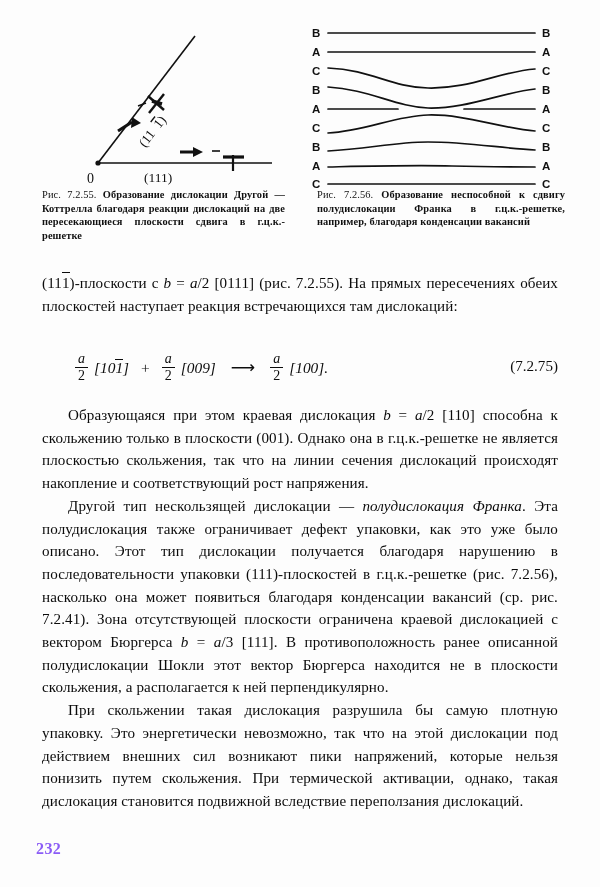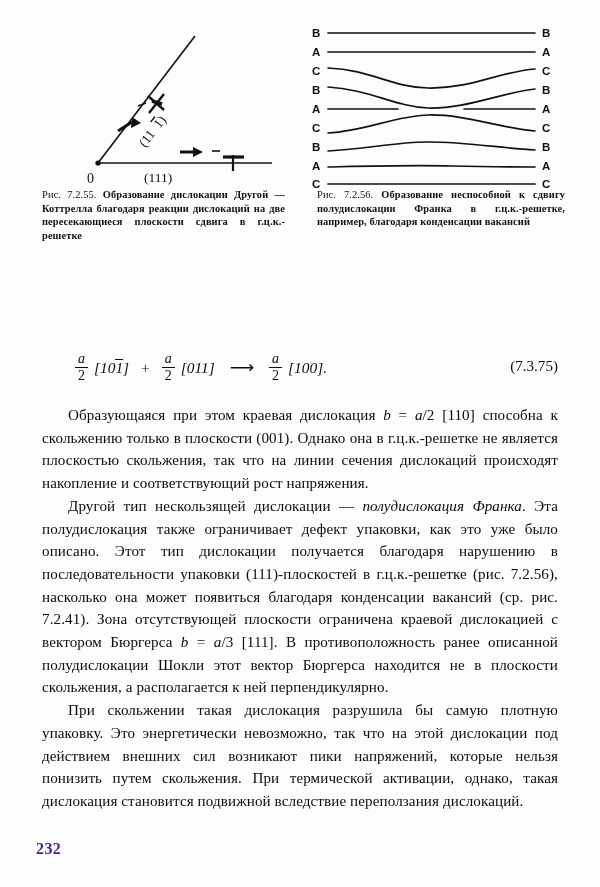--- a/index.html
+++ b/index.html
@@ -147,21 +147,21 @@
   }
 
   
   .folio {
     position: absolute;
     left: 36px;
     top: 840px;
     font-size: 16px;
     font-weight: bold;
     letter-spacing: 0.4px;
-    color: #4c1d95;
+    color: #8b5cf6;
   }
 </style>
 </head>
 <body>
 
 <div class="page">
 
   <div class="figures">
 
     <div class="fig fig-left">
@@ -264,45 +264,48 @@
     <div class="caption cap-left">
       <span class="cap-num">Рис. 7.2.55.</span>
       <span class="cap-body">Образование дислокации Другой — Коттрелла благодаря реакции дислокаций на две пересекающиеся плоскости сдвига в г.ц.к.-решетке</span>
     </div>
     <div class="caption cap-right">
       <span class="cap-num">Рис. 7.2.56.</span>
       <span class="cap-body">Образование неспособной к сдвигу полудислокации Франка в г.ц.к.-решетке, например, благодаря конденсации вакансий</span>
     </div>
   </div>
 
+  <div class="body-text">
+    <p class="para"><span>(11</span><span class="bar">1</span><span>)-плоскости с </span><span class="mathvar">b</span><span> = </span><span class="mathvar">a</span><span>/2 [0111] (рис. 7.2.55). На прямых пересечениях обеих плоскостей наступает реакция встречающихся там дислокаций:</span></p>
+  </div>
 
   <div class="equation-row">
     <div class="eq-inner">
       <span class="frac">
         <span class="num">a</span>
         <span class="bar-line"></span>
         <span class="den">2</span>
       </span>
       <span class="eq-term"><span>[10</span><span class="bar">1</span><span>]</span></span>
       <span class="eq-op">+</span>
       <span class="frac">
         <span class="num">a</span>
         <span class="bar-line"></span>
         <span class="den">2</span>
       </span>
-      <span class="eq-term">[011]</span>
+      <span class="eq-term">[009]</span>
       <span class="eq-arrow">⟶</span>
       <span class="frac">
         <span class="num">a</span>
         <span class="bar-line"></span>
         <span class="den">2</span>
       </span>
       <span class="eq-term">[100].</span>
     </div>
-    <span class="eq-num">(7.3.75)</span>
+    <span class="eq-num">(7.2.75)</span>
   </div>
 
   <div class="body-text" style="top:404px;">
 
     <p class="para indent"><span>Образующаяся при этом краевая дислокация </span><span class="mathvar">b</span><span> = </span><span class="mathvar">a</span><span>/2 [110] способна к скольжению только в плоскости (001). Однако она в г.ц.к.-решетке не является плоскостью скольжения, так что на линии сечения дислокаций происходят накопление и соответствующий рост напряжения.</span></p>
 
     <p class="para indent"><span>Другой тип нескользящей дислокации — </span><span class="ital">полудислокация Франка</span><span>. Эта полудислокация также ограничивает дефект упаковки, как это уже было описано. Этот тип дислокации получается благодаря нарушению в последовательности упаковки (111)-плоскостей в г.ц.к.-решетке (рис. 7.2.56), насколько она может появиться благодаря конденсации вакансий (ср. рис. 7.2.41). Зона отсутствующей плоскости ограничена краевой дислокацией с вектором Бюргерса </span><span class="mathvar">b</span><span> = </span><span class="mathvar">a</span><span>/3 [111]. В противоположность ранее описанной полудислокации Шокли этот вектор Бюргерса находится не в плоскости скольжения, а располагается к ней перпендикулярно.</span></p>
 
     <p class="para indent">При скольжении такая дислокация разрушила бы самую плотную упаковку. Это энергетически невозможно, так что на этой дислокации под действием внешних сил возникают пики напряжений, которые нельзя понизить путем скольжения. При термической активации, однако, такая дислокация становится подвижной вследствие переползания дислокаций.</p>
   </div>

